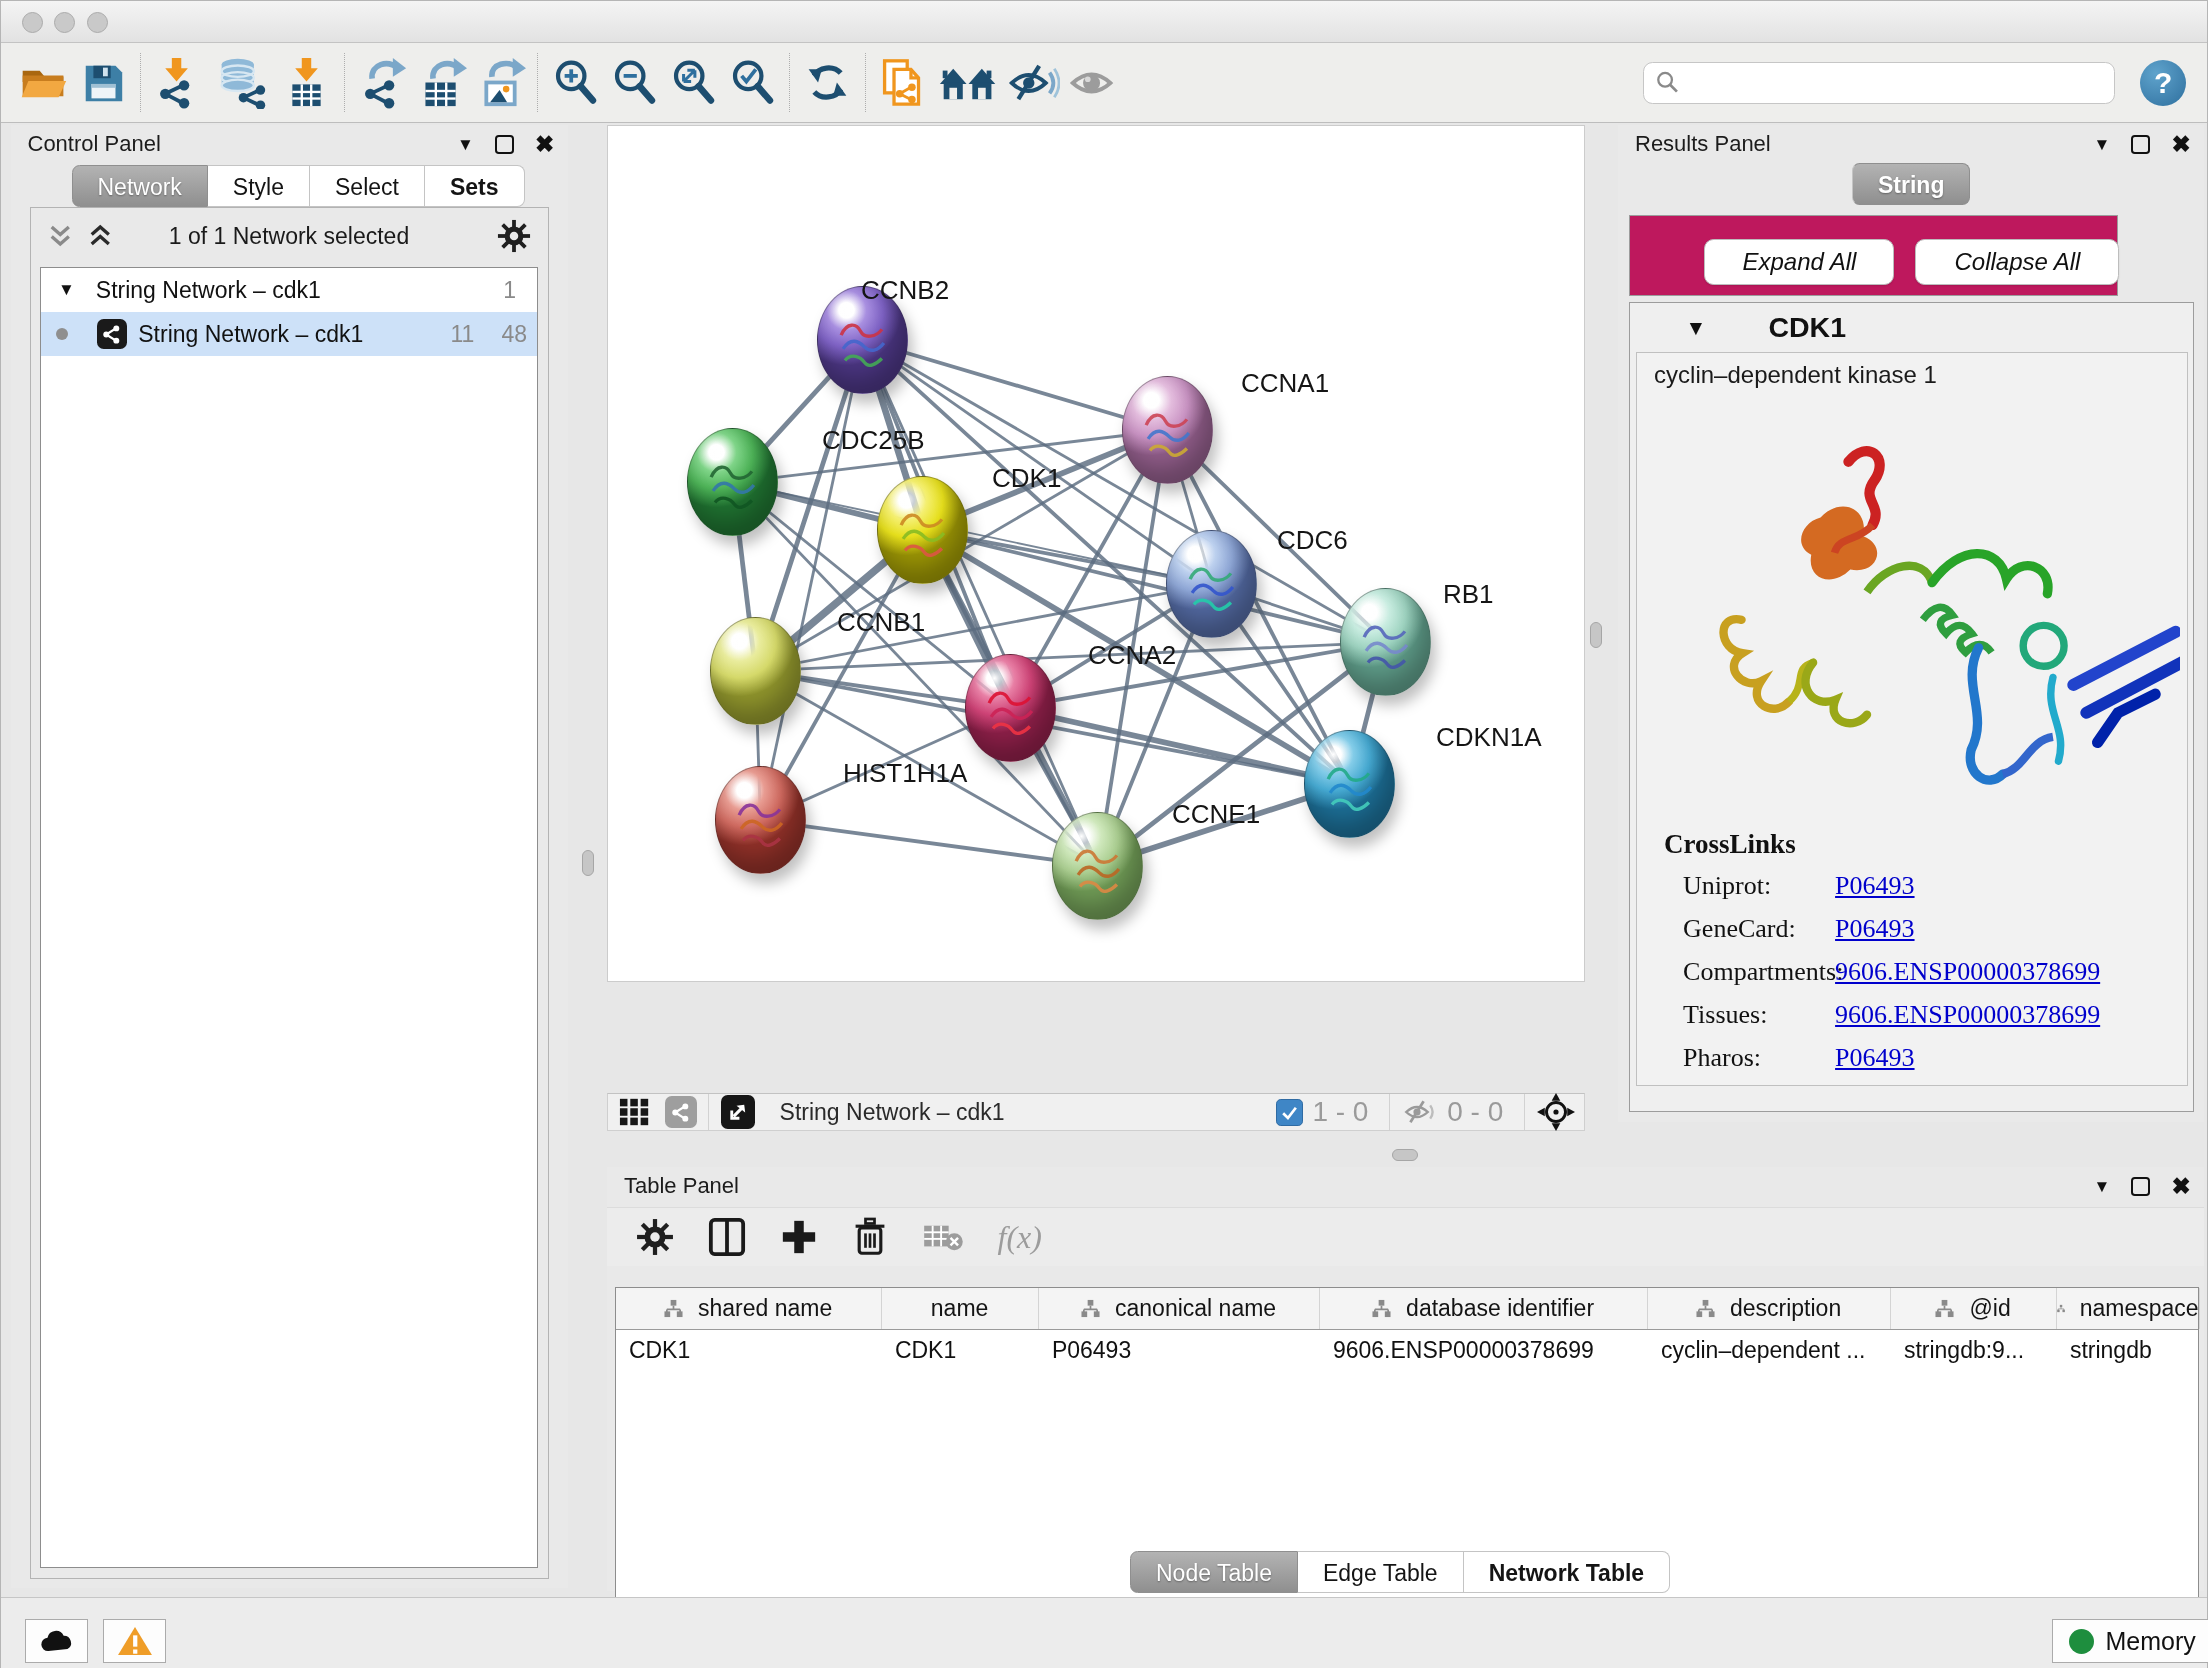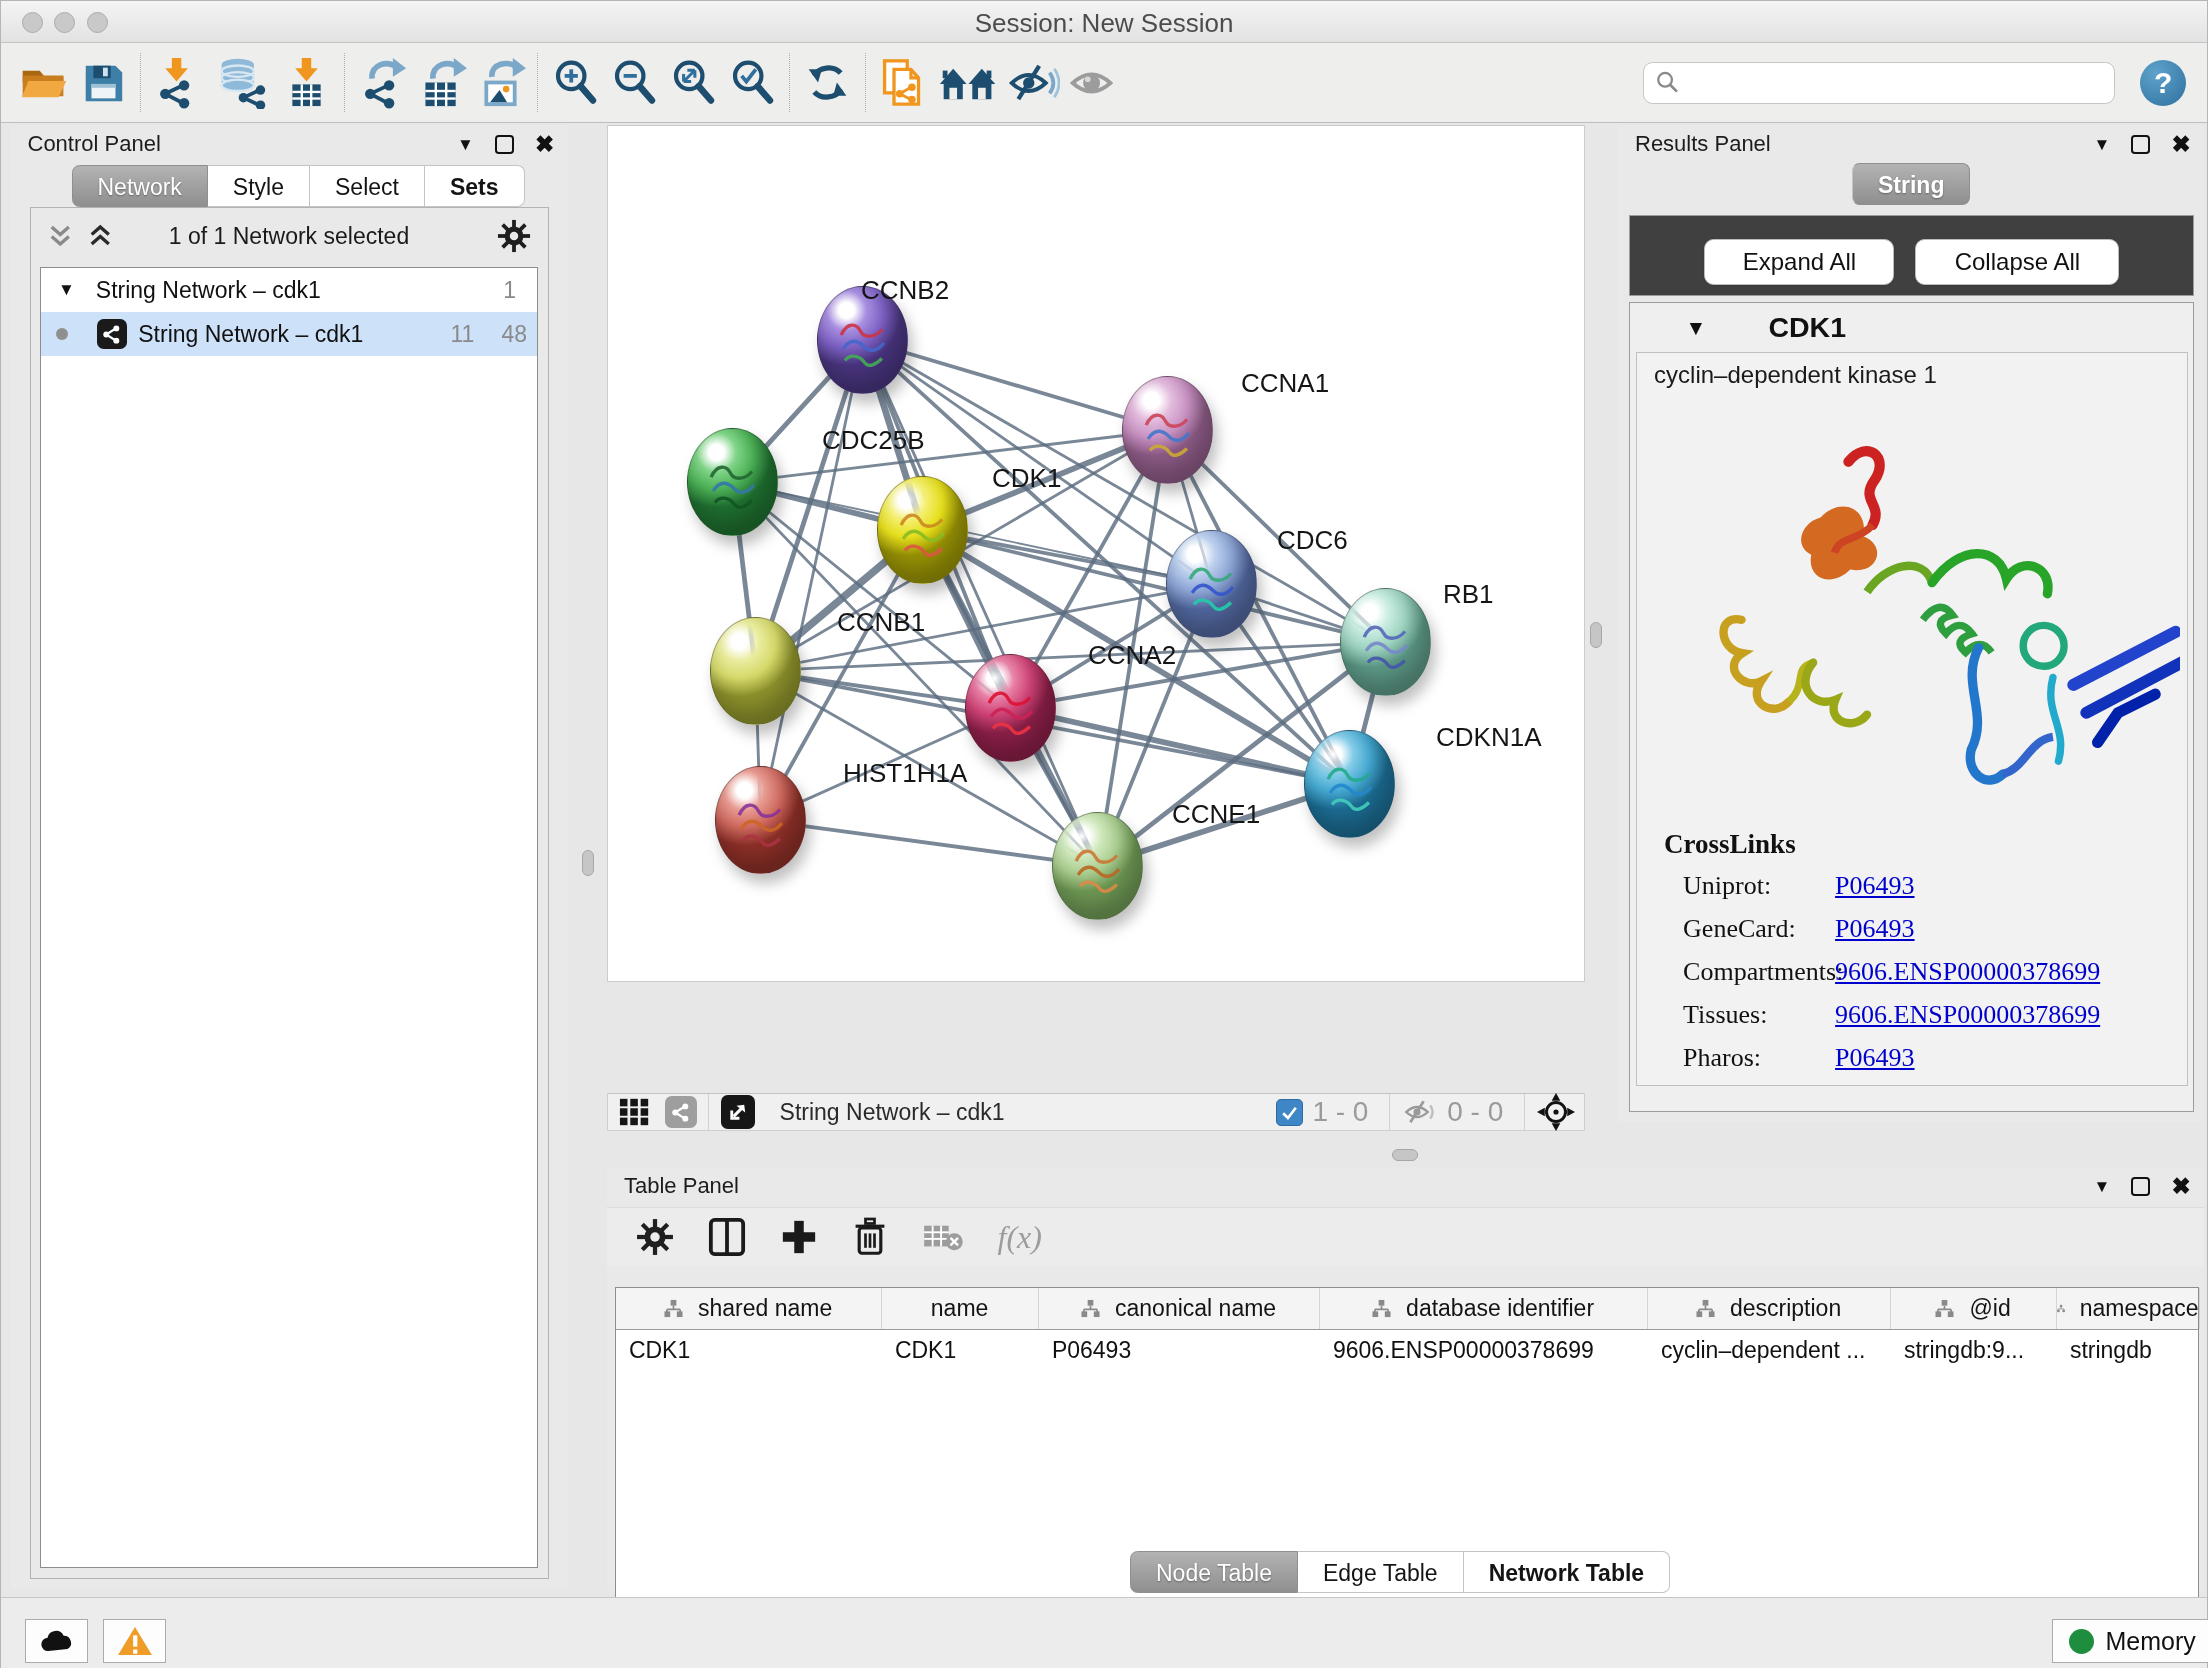--- a/index.html
+++ b/index.html
@@ -72,22 +72,22 @@
   #net-bar { position:absolute; left:606px; top:1092px; width:978px; height:38px;
     background:#f0f0f0; border:1px solid #cfcfcf; border-top:1px solid #c2c2c2;
     display:flex; align-items:center; padding:0 9.5px; }
   .nb-sep { width:0; height:36px; border-left:1px solid #d2d2d2; margin:0 11.4px; }
   .nb-title { font-size:23px; color:#2a2a2a; margin-left:25px; }
   .nb-counts { font-size:28px; color:#9a9a9a; margin:0 9.5px; }
 
   
   #results-panel { left:1617px; top:124px; width:586px; height:997px; }
   #rp-tab { position:absolute; left:234px; top:38px; }
-  .rp-boxA { position:absolute; left:11.4px; top:90px; width:565px; height:81px;
-    background:#404040; border:1px solid #9c9c9c; }
+  .rp-boxA { position:absolute; left:11.4px; top:90px; width:489px; height:81px;
+    background:#be185d; border:1px solid #9c9c9c;font-style:italic; }
   .rp-btn { position:absolute; top:23px; height:46px; background:#ffffff; border:1px solid #bdbdbd;
     border-radius:9.5px; font-size:24px; color:#111; display:flex; align-items:center; justify-content:center;
     box-shadow:0 1px 1.9px rgba(0,0,0,.12); }
   .rp-boxB { position:absolute; left:11.4px; top:177px; width:565px; height:810px;
     background:#efefef; border:1px solid #9c9c9c; }
   .rp-gene-head { position:relative; height:49px; }
   .rp-gene-name { position:absolute; left:138px; top:7.6px; font-size:28.5px; font-weight:bold; color:#111; }
   .rp-tri { position:absolute; left:55px; top:13.3px; font-size:21px; color:#111; }
   .rp-inner { position:absolute; left:5.7px; top:49px; width:552px; height:734px; background:#f2f2f2; border:1px solid #c0c0c0; }
   .rp-desc { position:absolute; left:17px; top:7.6px; font-size:24px; color:#1a1a1a; }
@@ -119,21 +119,20 @@
 </style>
 </head>
 <body>
 
 <div id="app">
 
   <div class="titlebar">
     <div class="tl" style="left:21px"></div>
     <div class="tl" style="left:53px"></div>
     <div class="tl" style="left:86px"></div>
-    <div class="title">Session: New Session</div>
   </div>
 
   <div class="toolbar">
     <div class="tbtn">
       <svg width="53" height="48" viewBox="0 0 56 50">
         <path d="M6 12 h18 l5 6 h20 v6 H6z" fill="#a96710"></path>
         <path d="M6 17 h43 v22 H6z" fill="#c87d1e"></path>
         <path d="M12 23 h40 l-8 17 H5z" fill="#f2a841"></path>
       </svg>
     </div>

